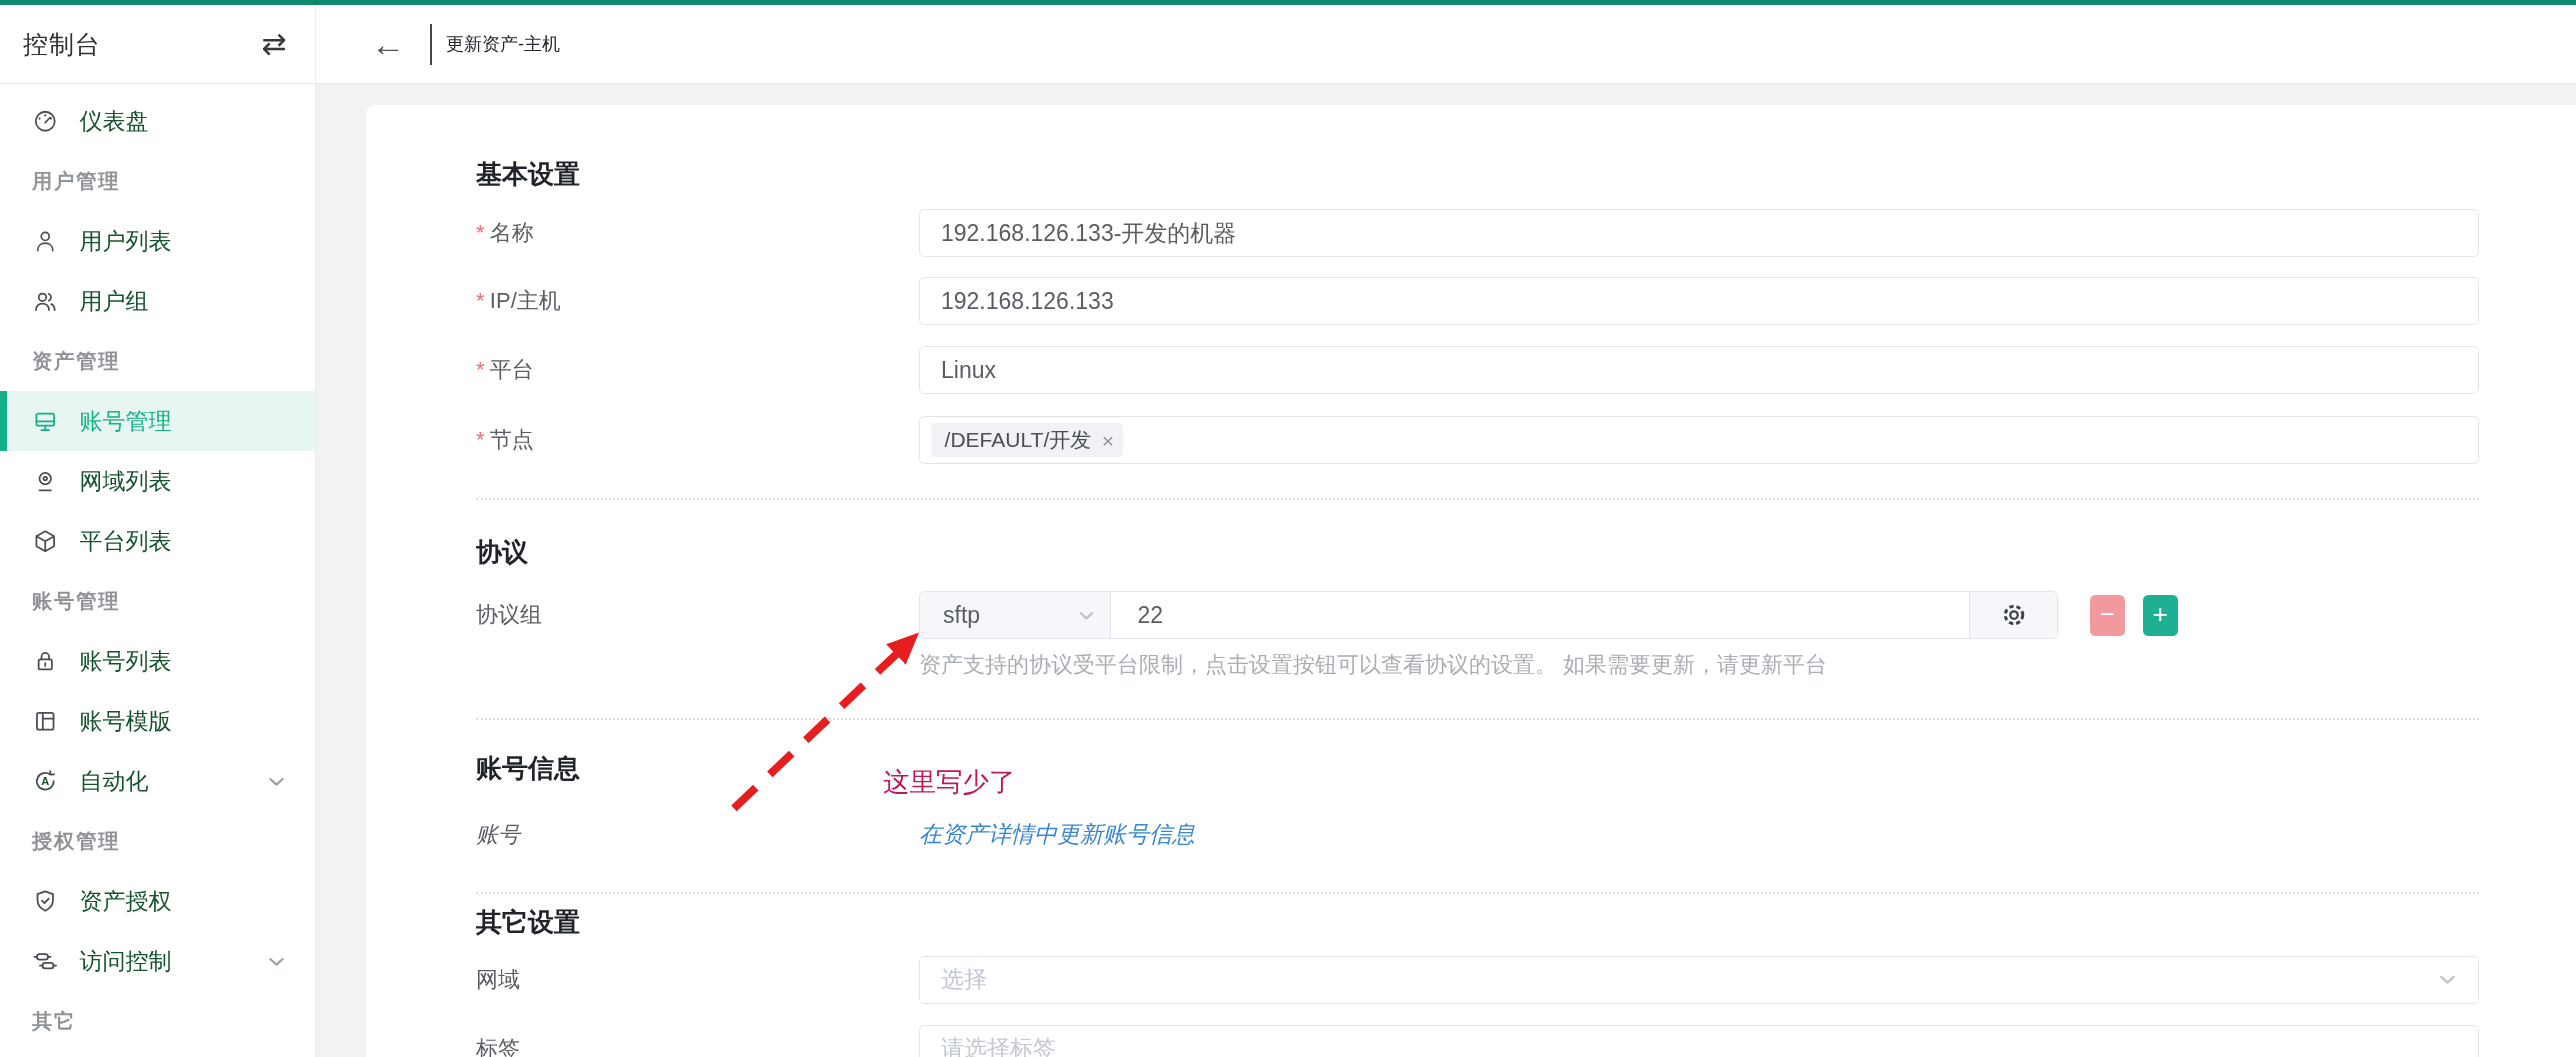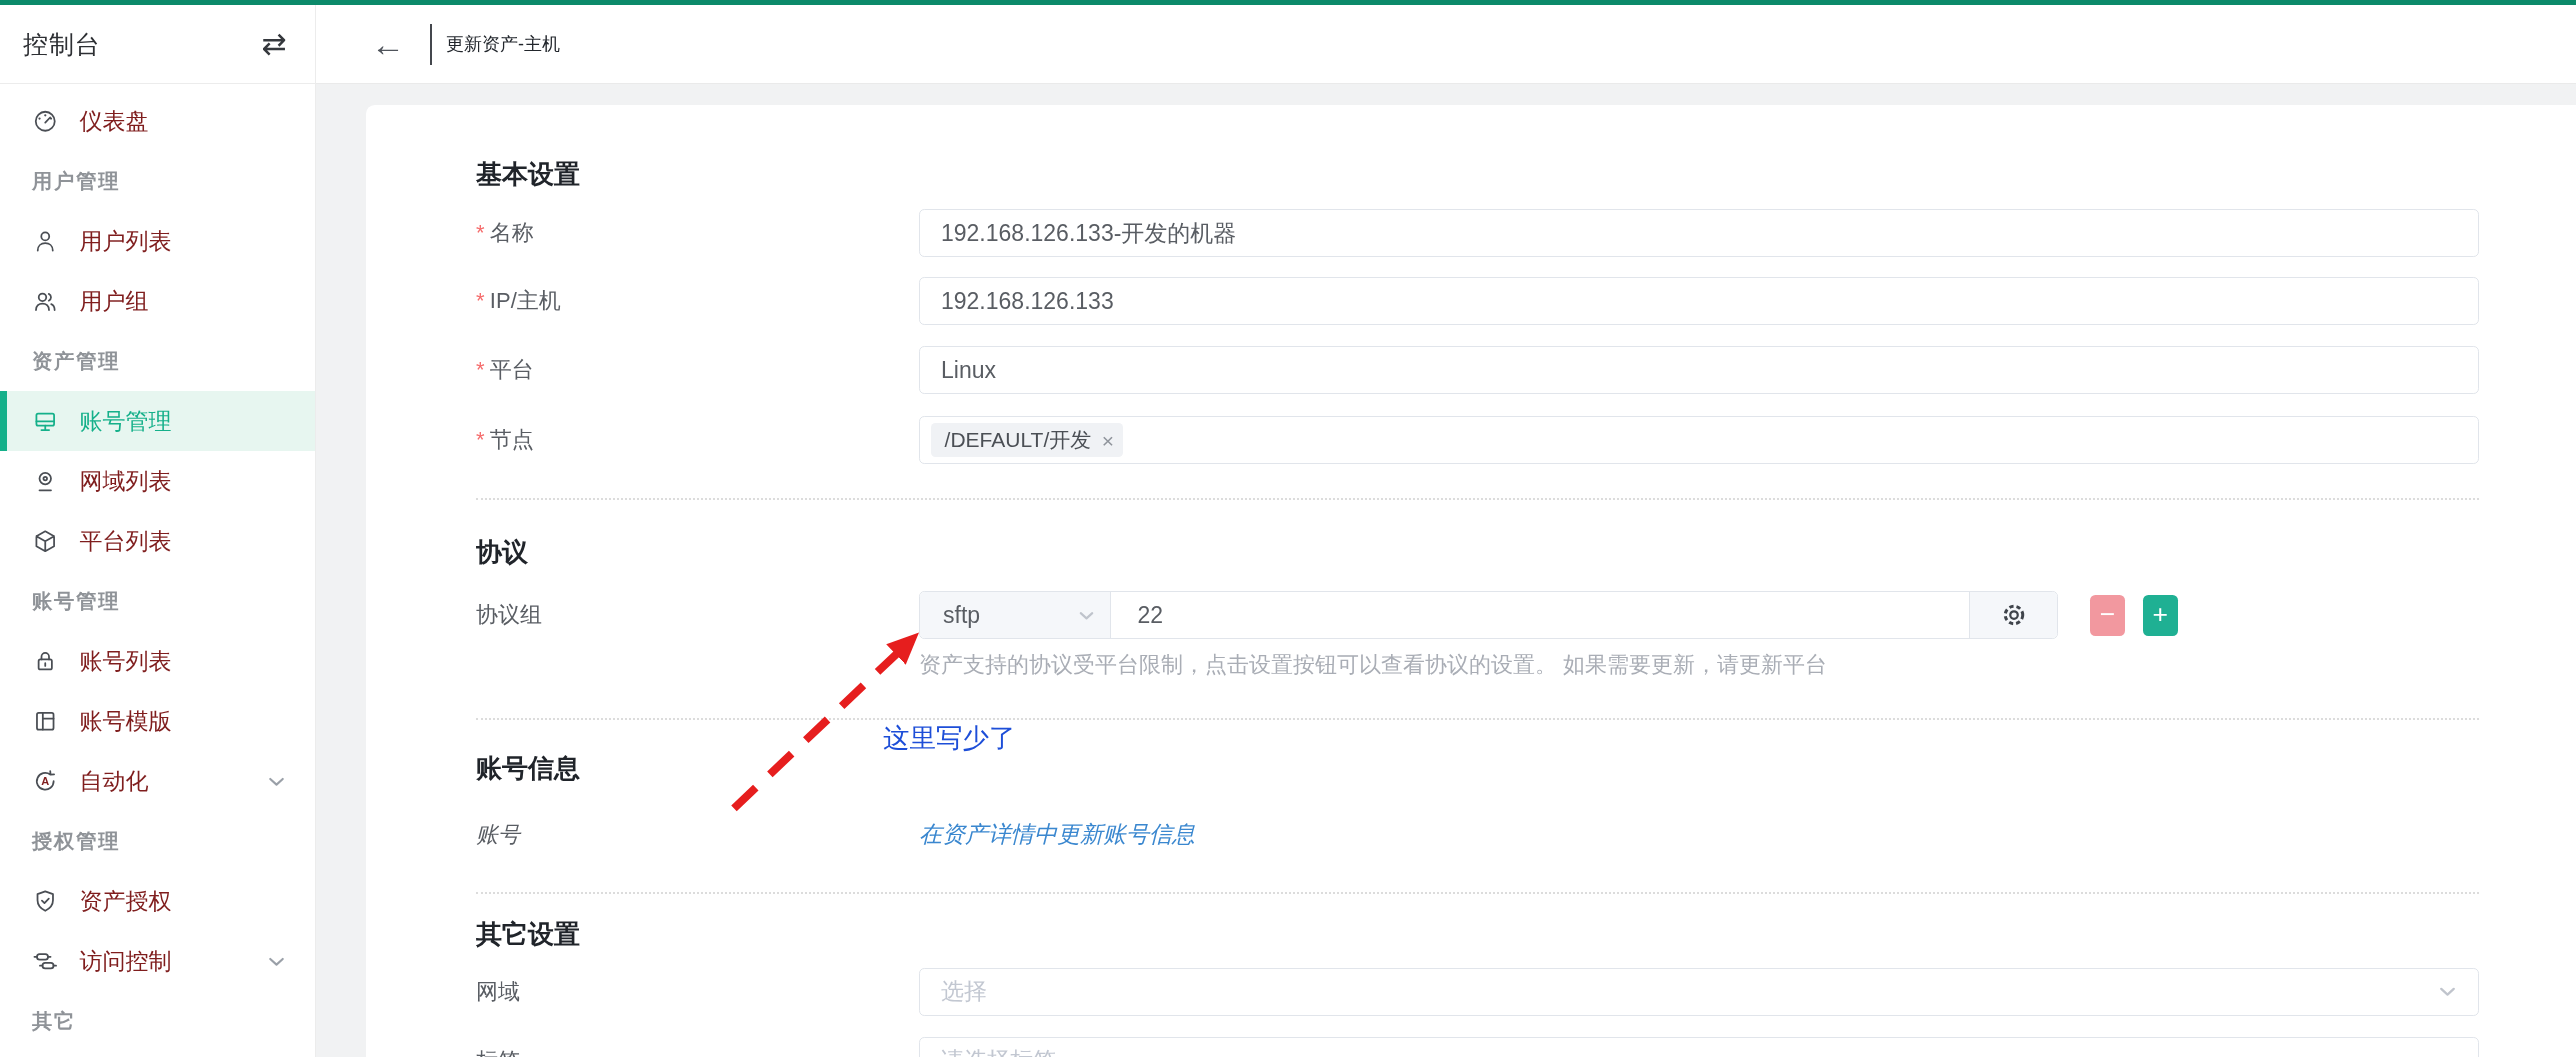--- a/index.html
+++ b/index.html
@@ -7,21 +7,21 @@
     font-family:"Liberation Sans","DejaVu Sans",sans-serif; }
   .top-strip { height:5.3px; background:#0c8a6a; }
   .app { display:flex; height:1052px; }
 
   
   .sidebar { width:316px; flex:none; background:#fff; border-right:1.8px solid #ececec; display:flex; flex-direction:column; }
   .sb-header { height:79px; flex:none; border-bottom:1.8px solid #ececec; display:flex; align-items:center; justify-content:space-between; padding:0 28px 0 23px; }
   .sb-title { font-size:25px; color:#2d2f33; letter-spacing:0.9px; }
   .collapse-btn { font-size:30px; color:#35383d; cursor:pointer; line-height:1; }
   .menu { padding-top:7px; flex:1; overflow:hidden; }
-  .mi { height:60px; display:flex; align-items:center; padding:0 26.5px 0 32px; font-size:23px; color:#7f1d1d; position:relative; cursor:pointer; }
+  .mi { height:60px; display:flex; align-items:center; padding:0 26.5px 0 32px; font-size:23px; color:#14532d; position:relative; cursor:pointer; }
   .mi .ic { width:26.5px; height:26.5px; flex:none; margin-right:21px; fill:none; stroke:#4a4e54; stroke-width:1.6; stroke-linecap:round; stroke-linejoin:round; }
   .mi .lbl { flex:1; white-space:nowrap; }
   .mi .chev { width:25px; height:25px; fill:none; stroke:#9aa0a8; stroke-width:2; stroke-linecap:round; stroke-linejoin:round; flex:none; }
   .mi.active { background:#e7f6f0; color:#15b08a; }
   .mi.active::before { content:""; position:absolute; left:0; top:0; bottom:0; width:7px; background:#15b08a; }
   .mi.active .ic { stroke:#15b08a; }
   .msec { height:60px; display:flex; align-items:center; padding-left:32px; font-size:20.3px; font-weight:700; color:#8f9398; letter-spacing:1.8px; }
 
   
   .main { flex:1; min-width:0; display:flex; flex-direction:column; }
@@ -57,25 +57,25 @@
   .btn-minus { background:#f2989f; margin-left:32px; }
   .btn-plus { background:#1fb093; margin-left:17.7px; }
   .helper { margin-left:443px; margin-top:12.4px; height:26.5px; line-height:26.5px; font-size:22px; color:#a9adb5; white-space:nowrap; }
   .divider { border-top:2.7px dotted #dcdcdc; height:0; }
   .link { font-size:23px; color:#3a87cf; cursor:pointer; }
 
   
   .r-name { margin-top:19.5px; } .r-ip { margin-top:20.3px; } .r-plat { margin-top:21px; } .r-node { margin-top:22px; }
   .d1 { margin-top:34px; } .h-proto { margin-top:36px; } .r-proto { margin-top:23px; }
   .d2 { margin-top:40px; } .h-acct { margin-top:32px; } .r-acct { margin-top:33px; height:35px;font-style:italic; }
-  .d3 { margin-top:40px; } .h-other { margin-top:24px; } .r-domain { margin-top:17.7px; } .r-labels { margin-top:21px; }
+  .d3 { margin-top:40px; } .h-other { margin-top:12px; } .r-domain { margin-top:17.7px; } .r-labels { margin-top:21px; }
 
   
   .overlay { position:absolute; left:0; top:0; width:2576px; height:1058px; pointer-events:none; }
-  .red-note { position:absolute; left:883px; top:720px; font-size:26.5px; color:#1d4ed8; white-space:nowrap; }
+  .red-note { position:absolute; left:883px; top:764px; font-size:26.5px; color:#be185d; white-space:nowrap; }
 </style>
 </head>
 <body>
 
 <div class="top-strip"></div>
 
 <div class="app">
 
   <aside class="sidebar">
     <div class="sb-header">

